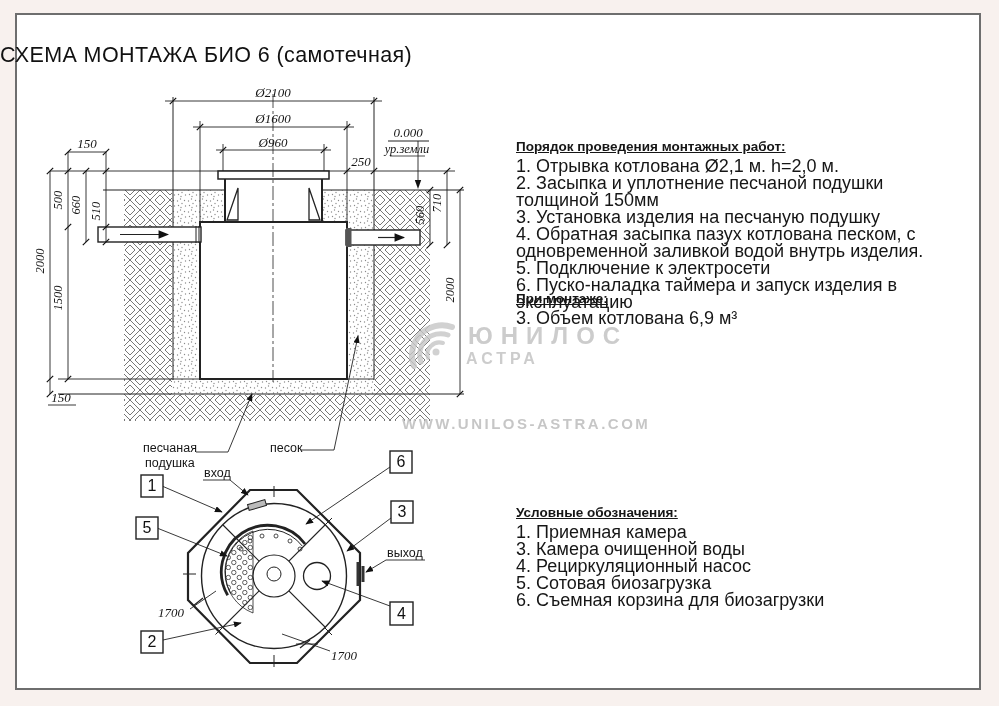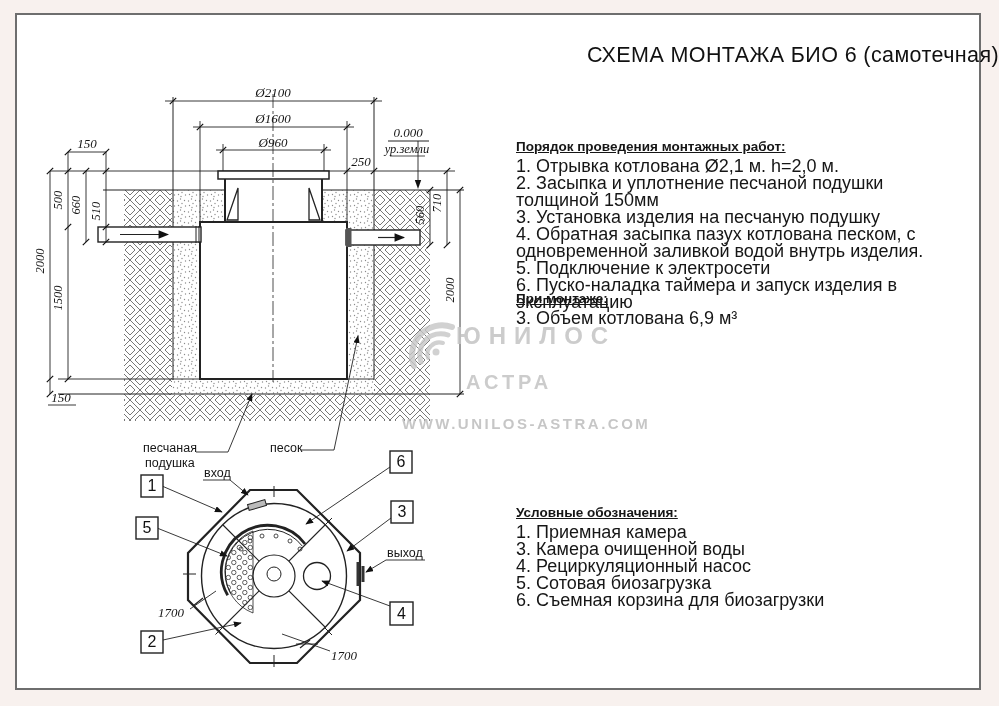--- a/index.html
+++ b/index.html
@@ -1,31 +1,31 @@
 <!DOCTYPE html>
 <html><head>
 <meta charset="utf-8">
 <style>
   html,body{margin:0;padding:0;background:#f8f1ee;font-family:"Liberation Sans",sans-serif;}
   #stage{position:relative;width:999px;height:706px;background:#f8f1ee;overflow:hidden;}
   .sheet{position:absolute;left:15px;top:13px;width:966px;height:677px;background:#ffffff;
          border:2px solid #6e6e6e;box-sizing:border-box;}
   #drawing{position:absolute;left:0;top:0;z-index:2;}
-  .title{position:absolute;left:0;top:43px;width:999px;text-align:right;z-index:4;
+  .title{position:absolute;left:0;top:43px;width:999px;text-align:left;z-index:4;
          font-size:21.5px;letter-spacing:.4px;color:#111;}
   .col{position:absolute;left:516px;z-index:4;color:#161616;}
   #work-order{top:139px;width:452px;}
   #install-notes{top:291px;width:452px;}
   #legend{top:505px;width:452px;}
   .sec-title{font-weight:bold;font-size:13.5px;text-decoration:underline;margin:0 0 4px 0;}
   .itm{font-size:18px;line-height:17px;}
   
   .wm{position:absolute;z-index:3;color:#c4c4c4;font-weight:bold;pointer-events:none;opacity:.85;}
-  #wm-1{left:456px;top:322px;font-size:24px;letter-spacing:8px;}
-  #wm-2{left:466px;top:371px;font-size:20px;letter-spacing:4px;}
+  #wm-1{left:468px;top:322px;font-size:24px;letter-spacing:8px;}
+  #wm-2{left:466px;top:350px;font-size:16px;letter-spacing:4px;}
   #wm-url{left:402px;top:379px;font-size:15px;letter-spacing:2.5px;color:#bdbdbd;margin-top:36px;}
   
   .dim{font:italic 13px "Liberation Serif",serif;fill:#151515;}
   .dimsm{font:italic 12.5px "Liberation Serif",serif;fill:#151515;}
   .lbl{font:12.5px "Liberation Sans",sans-serif;fill:#151515;}
   .cnum{font:16px "Liberation Sans",sans-serif;fill:#111;}
   svg line,svg path,svg rect,svg circle,svg polygon{vector-effect:none;}
 </style>
 </head>
 <body>

